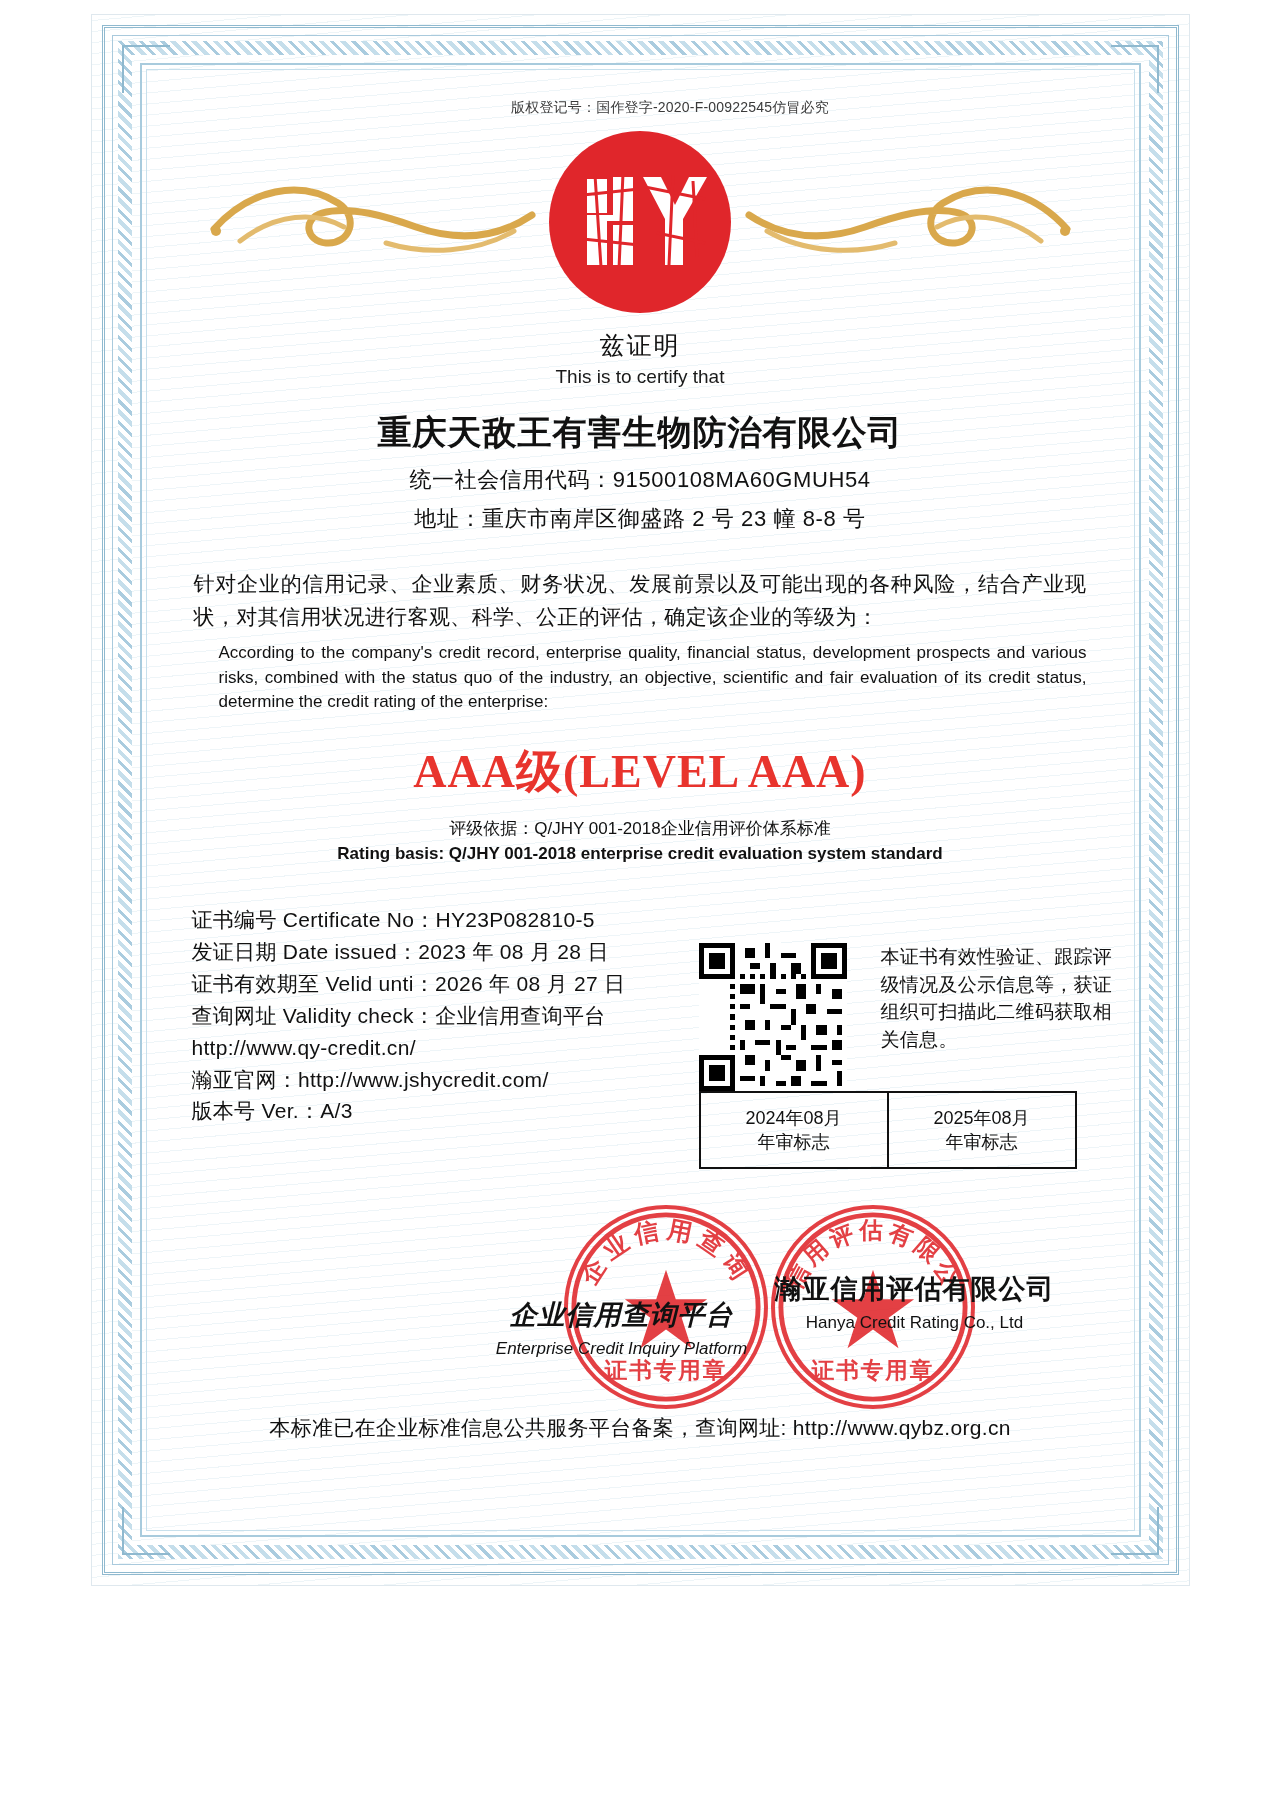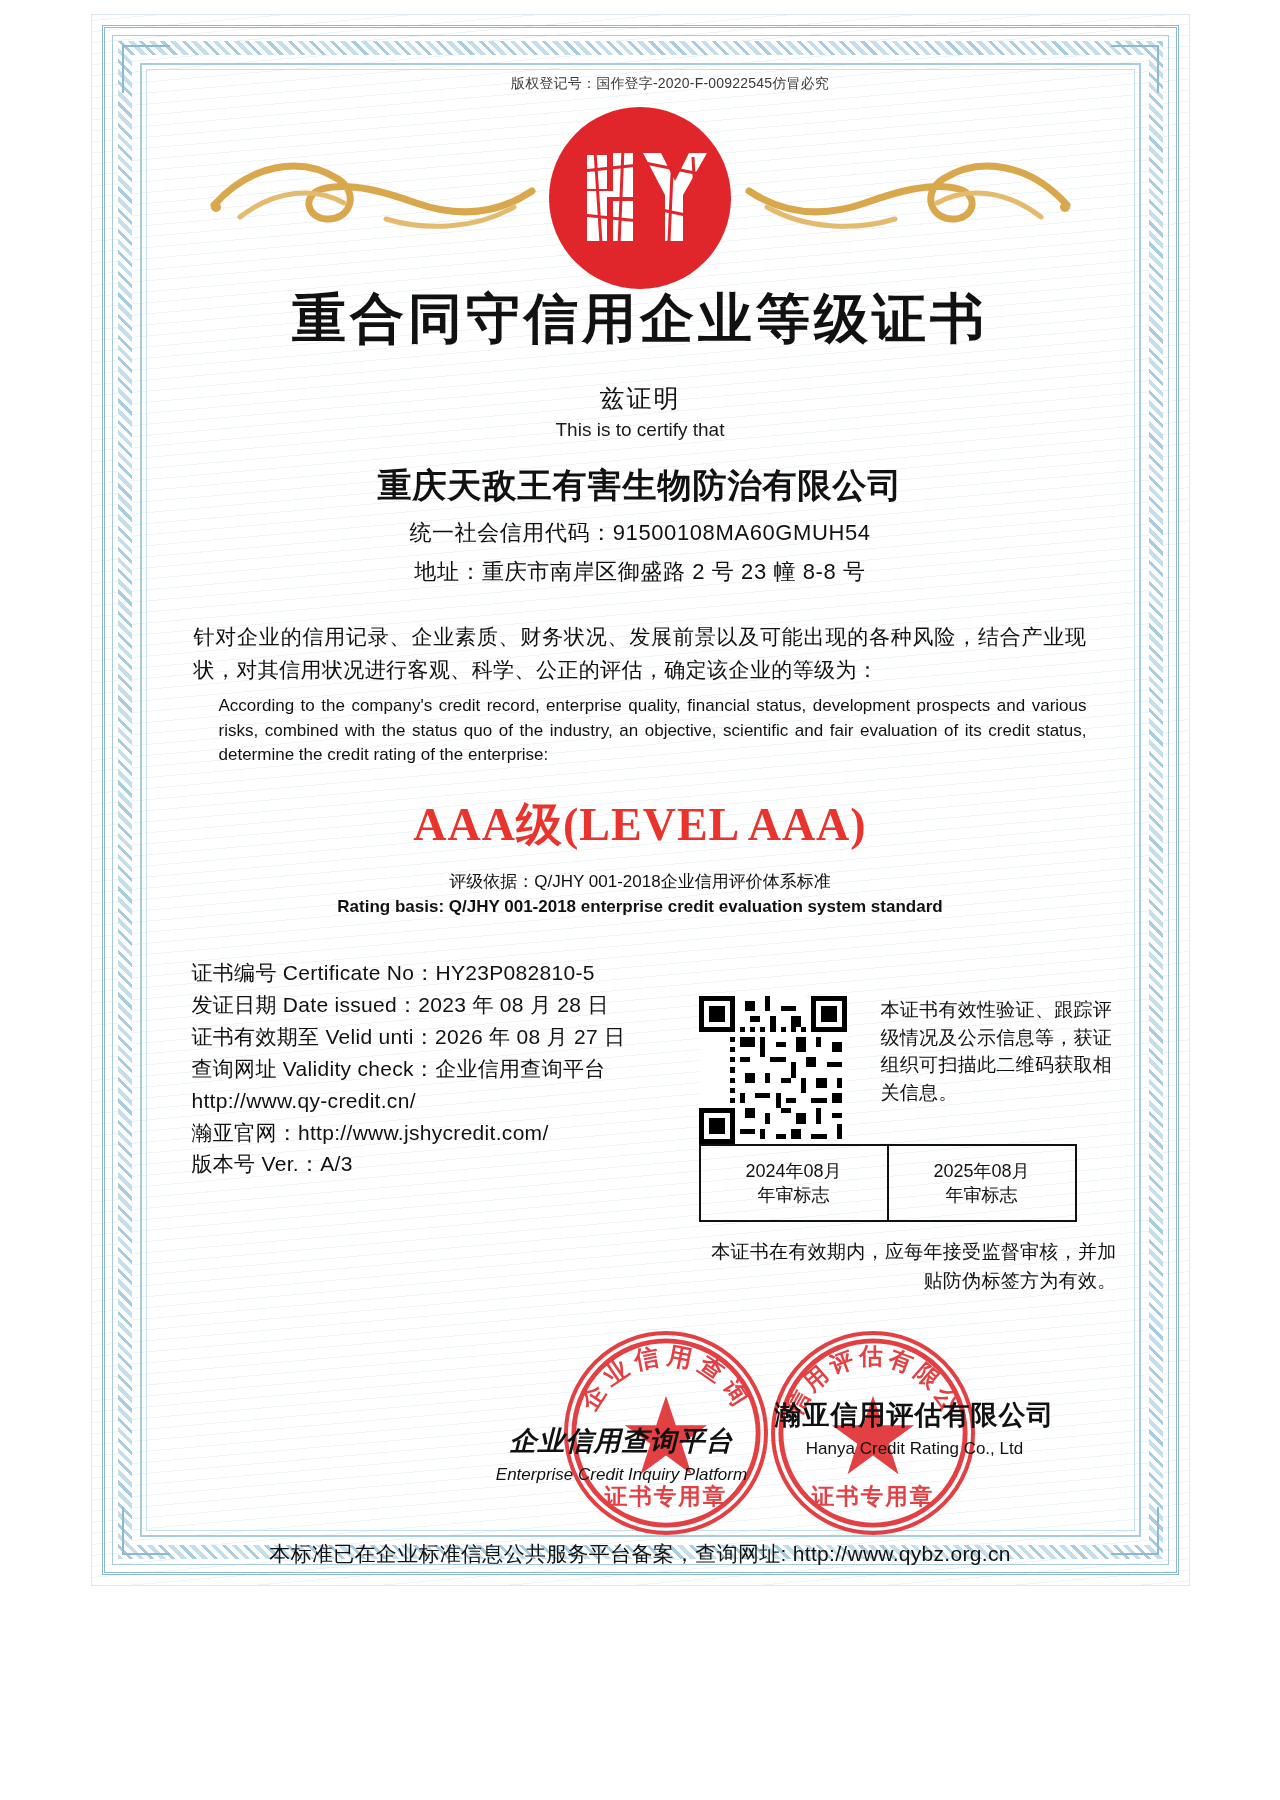--- a/index.html
+++ b/index.html
@@ -91,20 +91,21 @@
     position: absolute;
     inset: 60px 62px 60px 62px;
   }
 
   
   .copyright-line {
     text-align: center;
     font-size: 14px;
     color: #3a3a3a;
     letter-spacing: .2px;
+    margin-top: 24px;
     padding-left: 60px;
   }
 
   
   .logo-row {
     position: relative;
     height: 180px;
     margin-top: 6px;
   }
   .flourish {
@@ -384,21 +385,20 @@
             <polygon points="78,30 96,30 110,58 124,30 142,30 118,72 118,118 100,118 100,72"></polygon>
           </g>
           <g stroke="#e0262b" stroke-width="3" fill="none">
             <path d="M18 48 L74 42 M18 92 L74 98 M30 28 L36 120 M58 26 L54 122"></path>
             <path d="M80 40 L140 52 M92 86 L140 96 M108 28 L104 118 M128 34 L132 110"></path>
           </g>
         </svg>
       </div>
     </div>
 
-    <div class="title-cn">重合同守信用企业等级证书</div>
 
     <div class="certify-cn">兹证明</div>
     <div class="certify-en">This is to certify that</div>
 
     <div class="company-name">重庆天敌王有害生物防治有限公司</div>
     <div class="company-code">统一社会信用代码：91500108MA60GMUH54</div>
     <div class="company-addr">地址：重庆市南岸区御盛路 2 号 23 幢 8-8 号</div>
 
     <div class="para-block">
       <div class="para-cn">针对企业的信用记录、企业素质、财务状况、发展前景以及可能出现的各种风险，结合产业现状，对其信用状况进行客观、科学、公正的评估，确定该企业的等级为：</div>
@@ -509,21 +509,20 @@
           <div class="stamp-box">
             <div>2024年08月</div>
             <div>年审标志</div>
           </div>
           <div class="stamp-box">
             <div>2025年08月</div>
             <div>年审标志</div>
           </div>
         </div>
 
-        <div class="annual-note">本证书在有效期内，应每年接受监督审核，并加贴防伪标签方为有效。</div>
       </div>
     </div>
 
     <div class="seal-row">
       <svg class="seal left" viewBox="0 0 200 200">
         <circle cx="100" cy="100" r="94" fill="none" stroke="#e0262b" stroke-width="5"></circle>
         <path id="arcTopL" d="M 22 108 A 78 78 0 0 1 178 108" fill="none"></path>
         <text font-family="&quot;Liberation Serif&quot;, serif" font-size="25" font-weight="bold" fill="#e0262b" letter-spacing="6">
           <textPath href="#arcTopL" startOffset="50%" text-anchor="middle">企业信用查询</textPath>
         </text>

